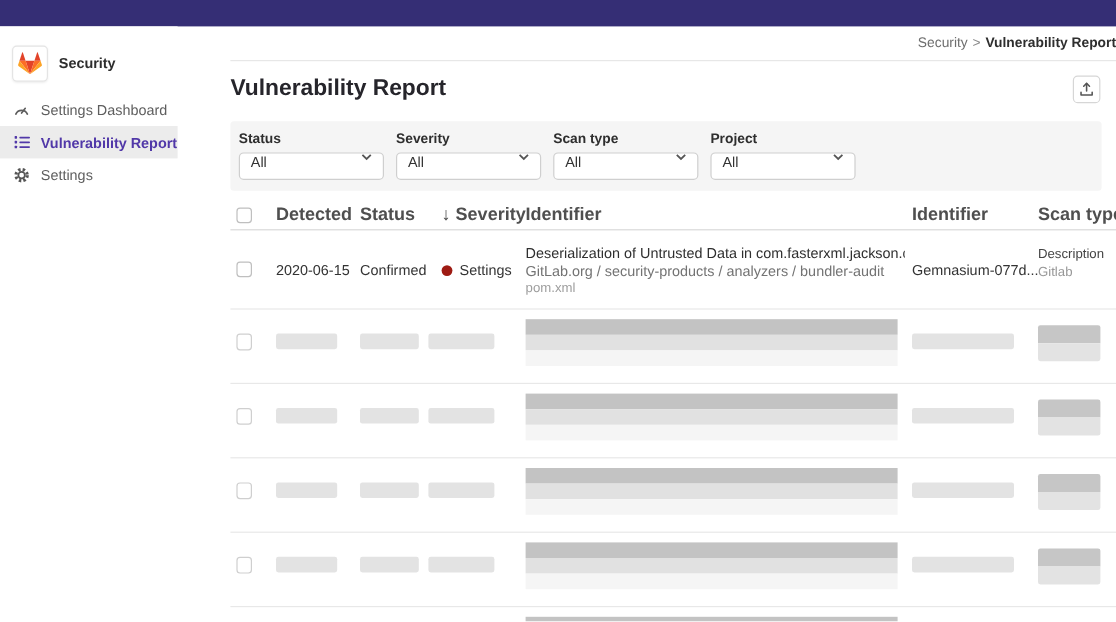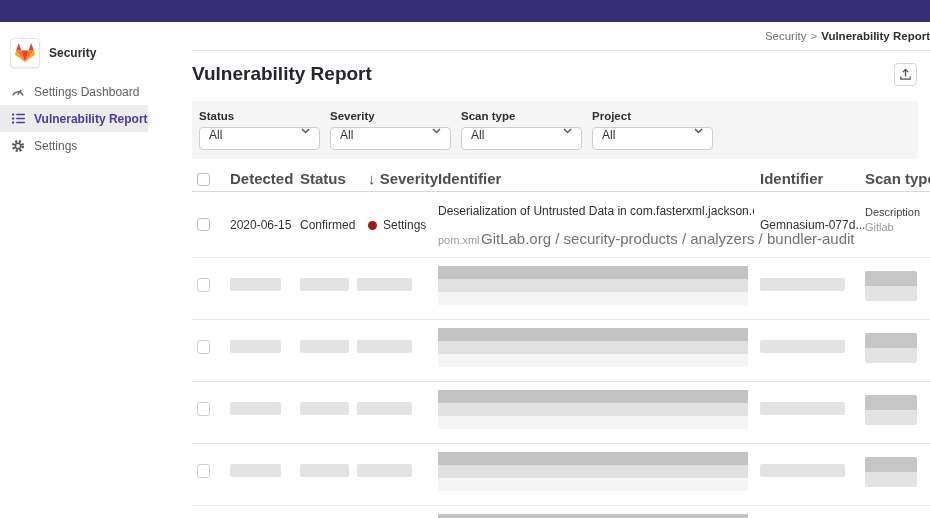--- a/index.html
+++ b/index.html
@@ -56,21 +56,21 @@
   .checkbox{width:13px;height:13px;background:#fff;border:1px solid #bfbfbf;border-radius:3px;}
   .thead .checkbox{top:5px;}
 
   .trow{position:absolute;left:0;width:738px;height:66px;top:170px;border-bottom:1px solid #e8e8e8;
         font-size:12px;color:#333;}
   .trow .checkbox{top:26px;}
   .cell-mid{top:26px;line-height:14px;white-space:nowrap;}
   .sev-cell{top:26px;left:176px;display:flex;align-items:center;gap:6px;white-space:nowrap;}
   .sev-dot{width:9px;height:9px;border-radius:50%;background:#9e1b13;}
   .d1{top:12px;width:316px;white-space:nowrap;overflow:hidden;color:#2f2f2f;cursor:pointer;}
-  .d2{top:38px;font-size:15px;color:#737373;white-space:nowrap;margin-left:43px;}
+  .d2{top:27px;font-size:12px;color:#737373;white-space:nowrap;}
   .d3{top:42px;font-size:11px;color:#9e9e9e;white-space:nowrap;}
   .scan-main{top:14px;font-size:11px;color:#444;white-space:nowrap;}
   .scan-sub{top:29px;font-size:11px;color:#979797;white-space:nowrap;}
 
   
   .skel-row{position:absolute;left:0;width:738px;height:62px;border-bottom:1px solid #e8e8e8;}
   .sb{position:absolute;top:20px;height:13px;background:#e3e3e3;border-radius:2px;}
   .sb-detected{left:38px;width:51px;} .sb-status{left:108px;width:49px;}
   .sb-severity{left:165px;width:55px;} .sb-id{left:568px;width:85px;}
   .skel-check{position:absolute;left:5px;top:20px;width:13px;height:14px;background:#fff;

